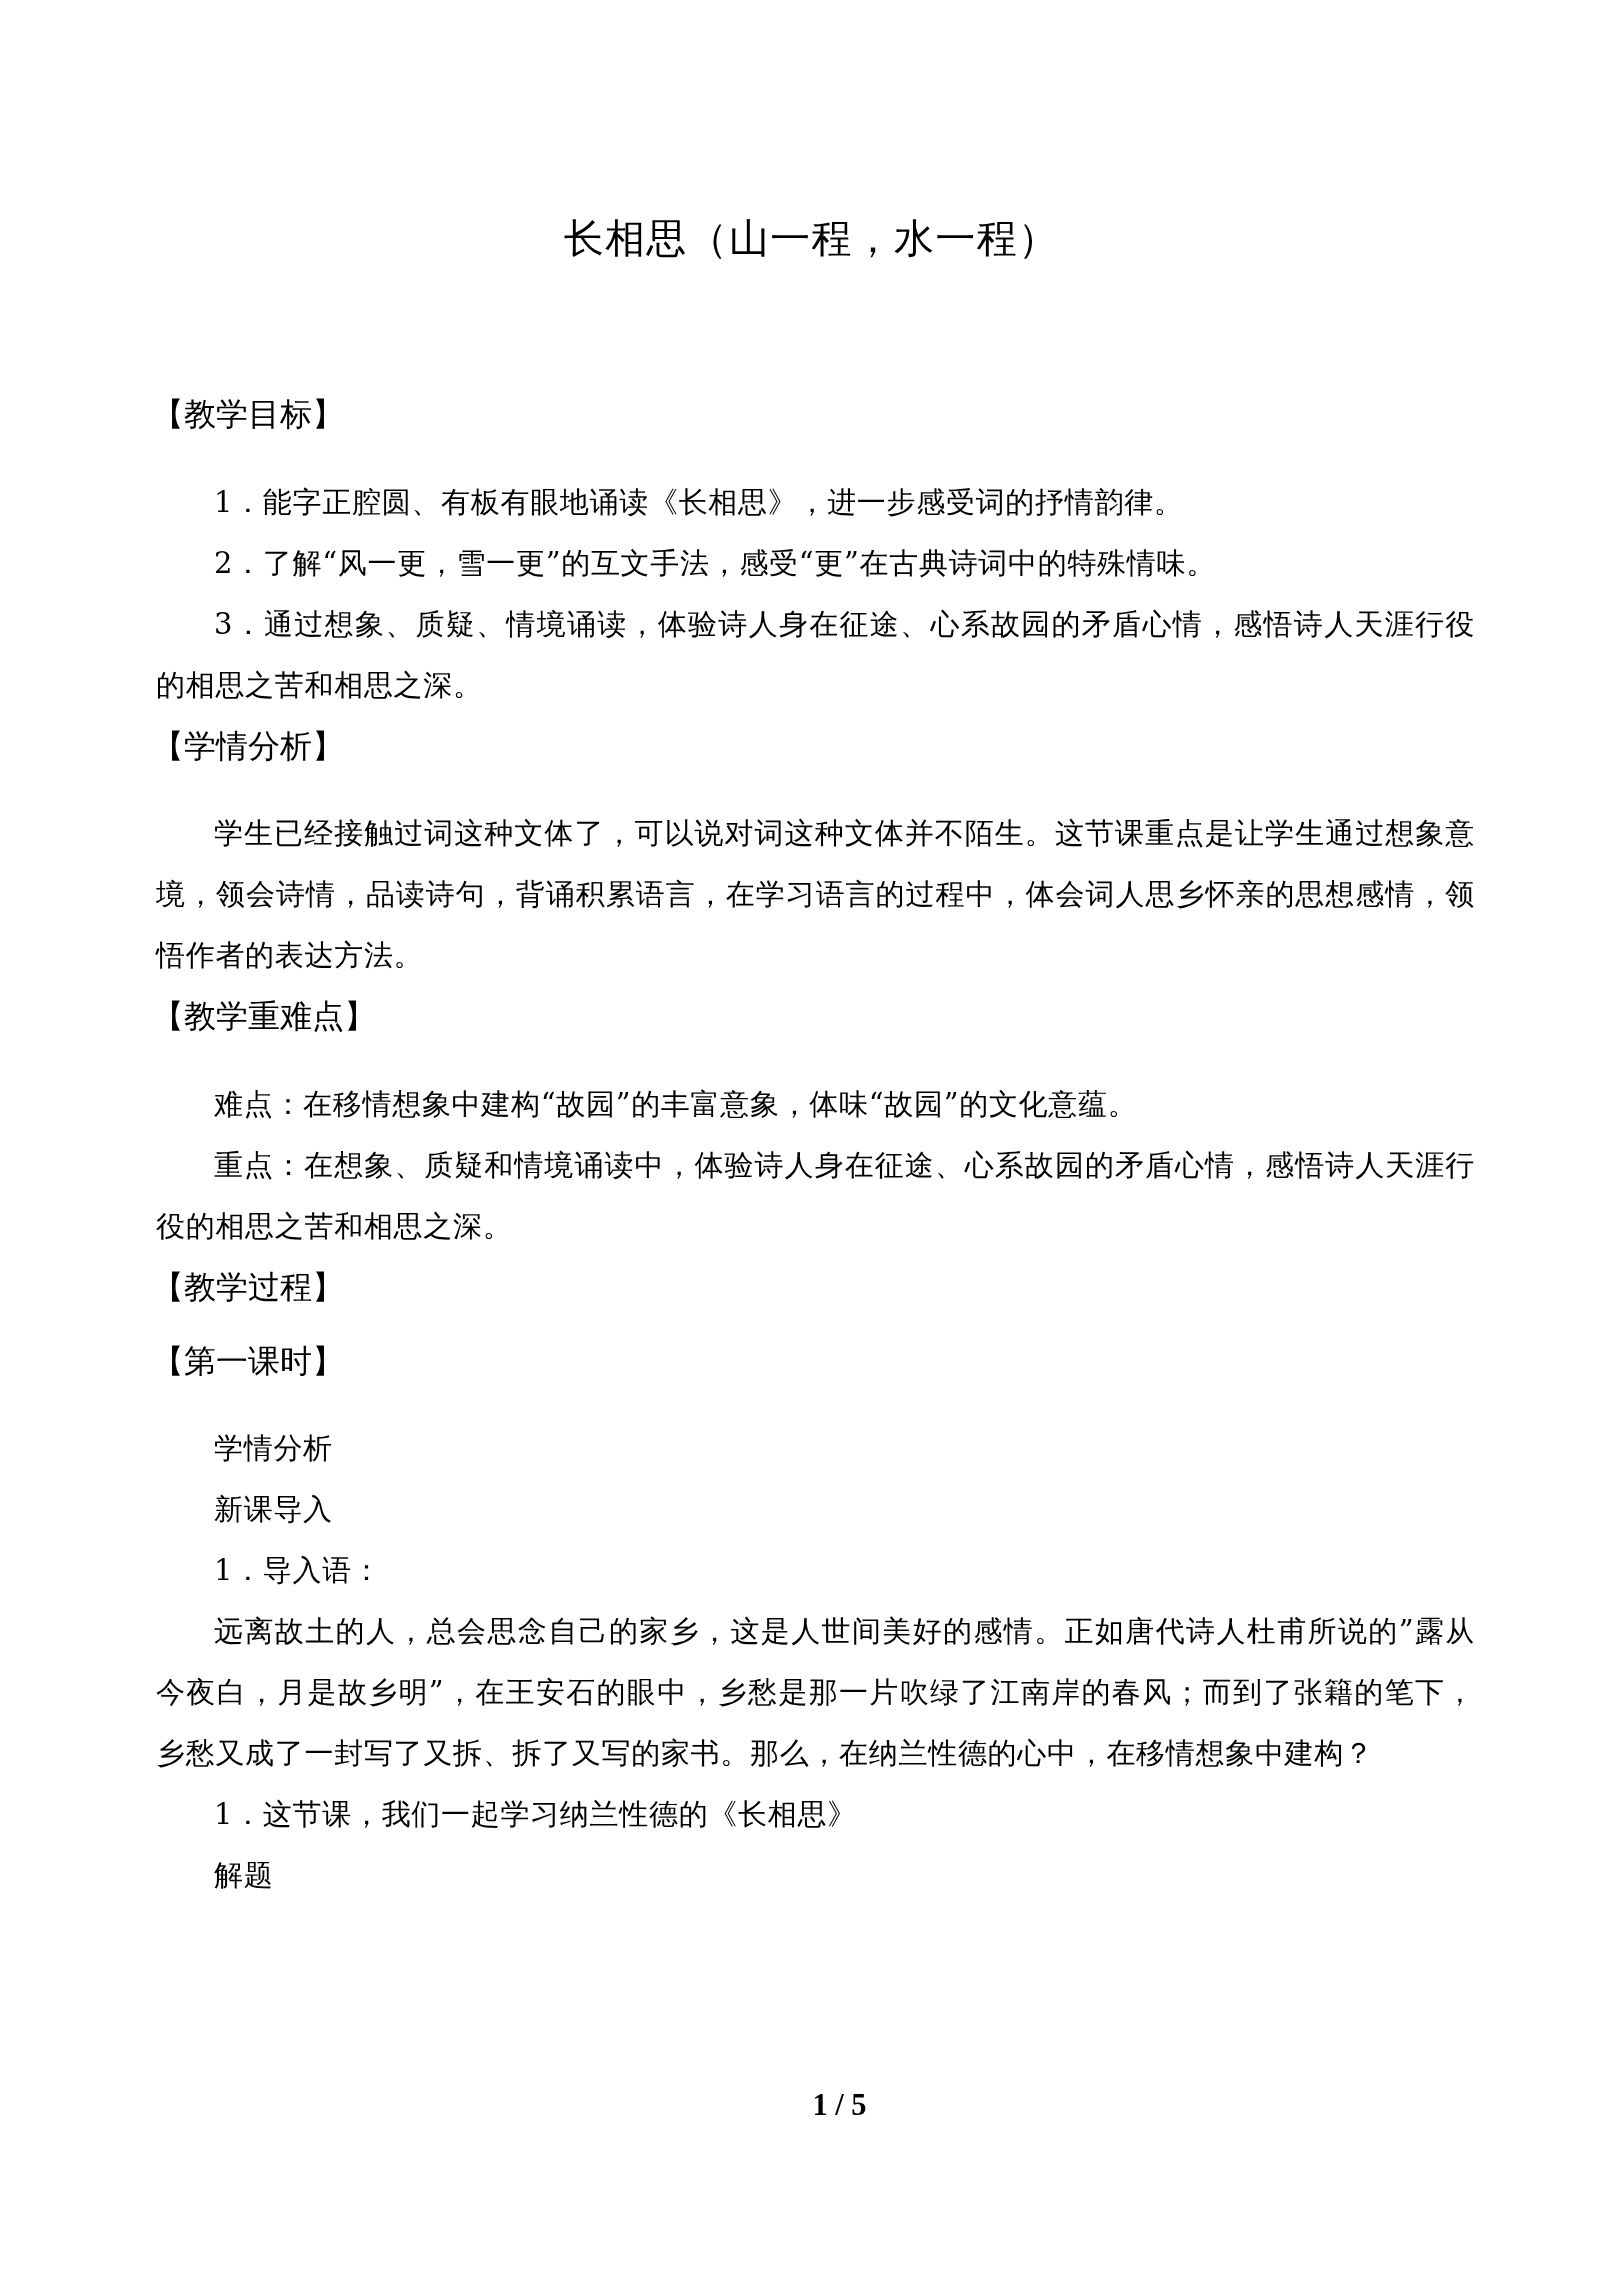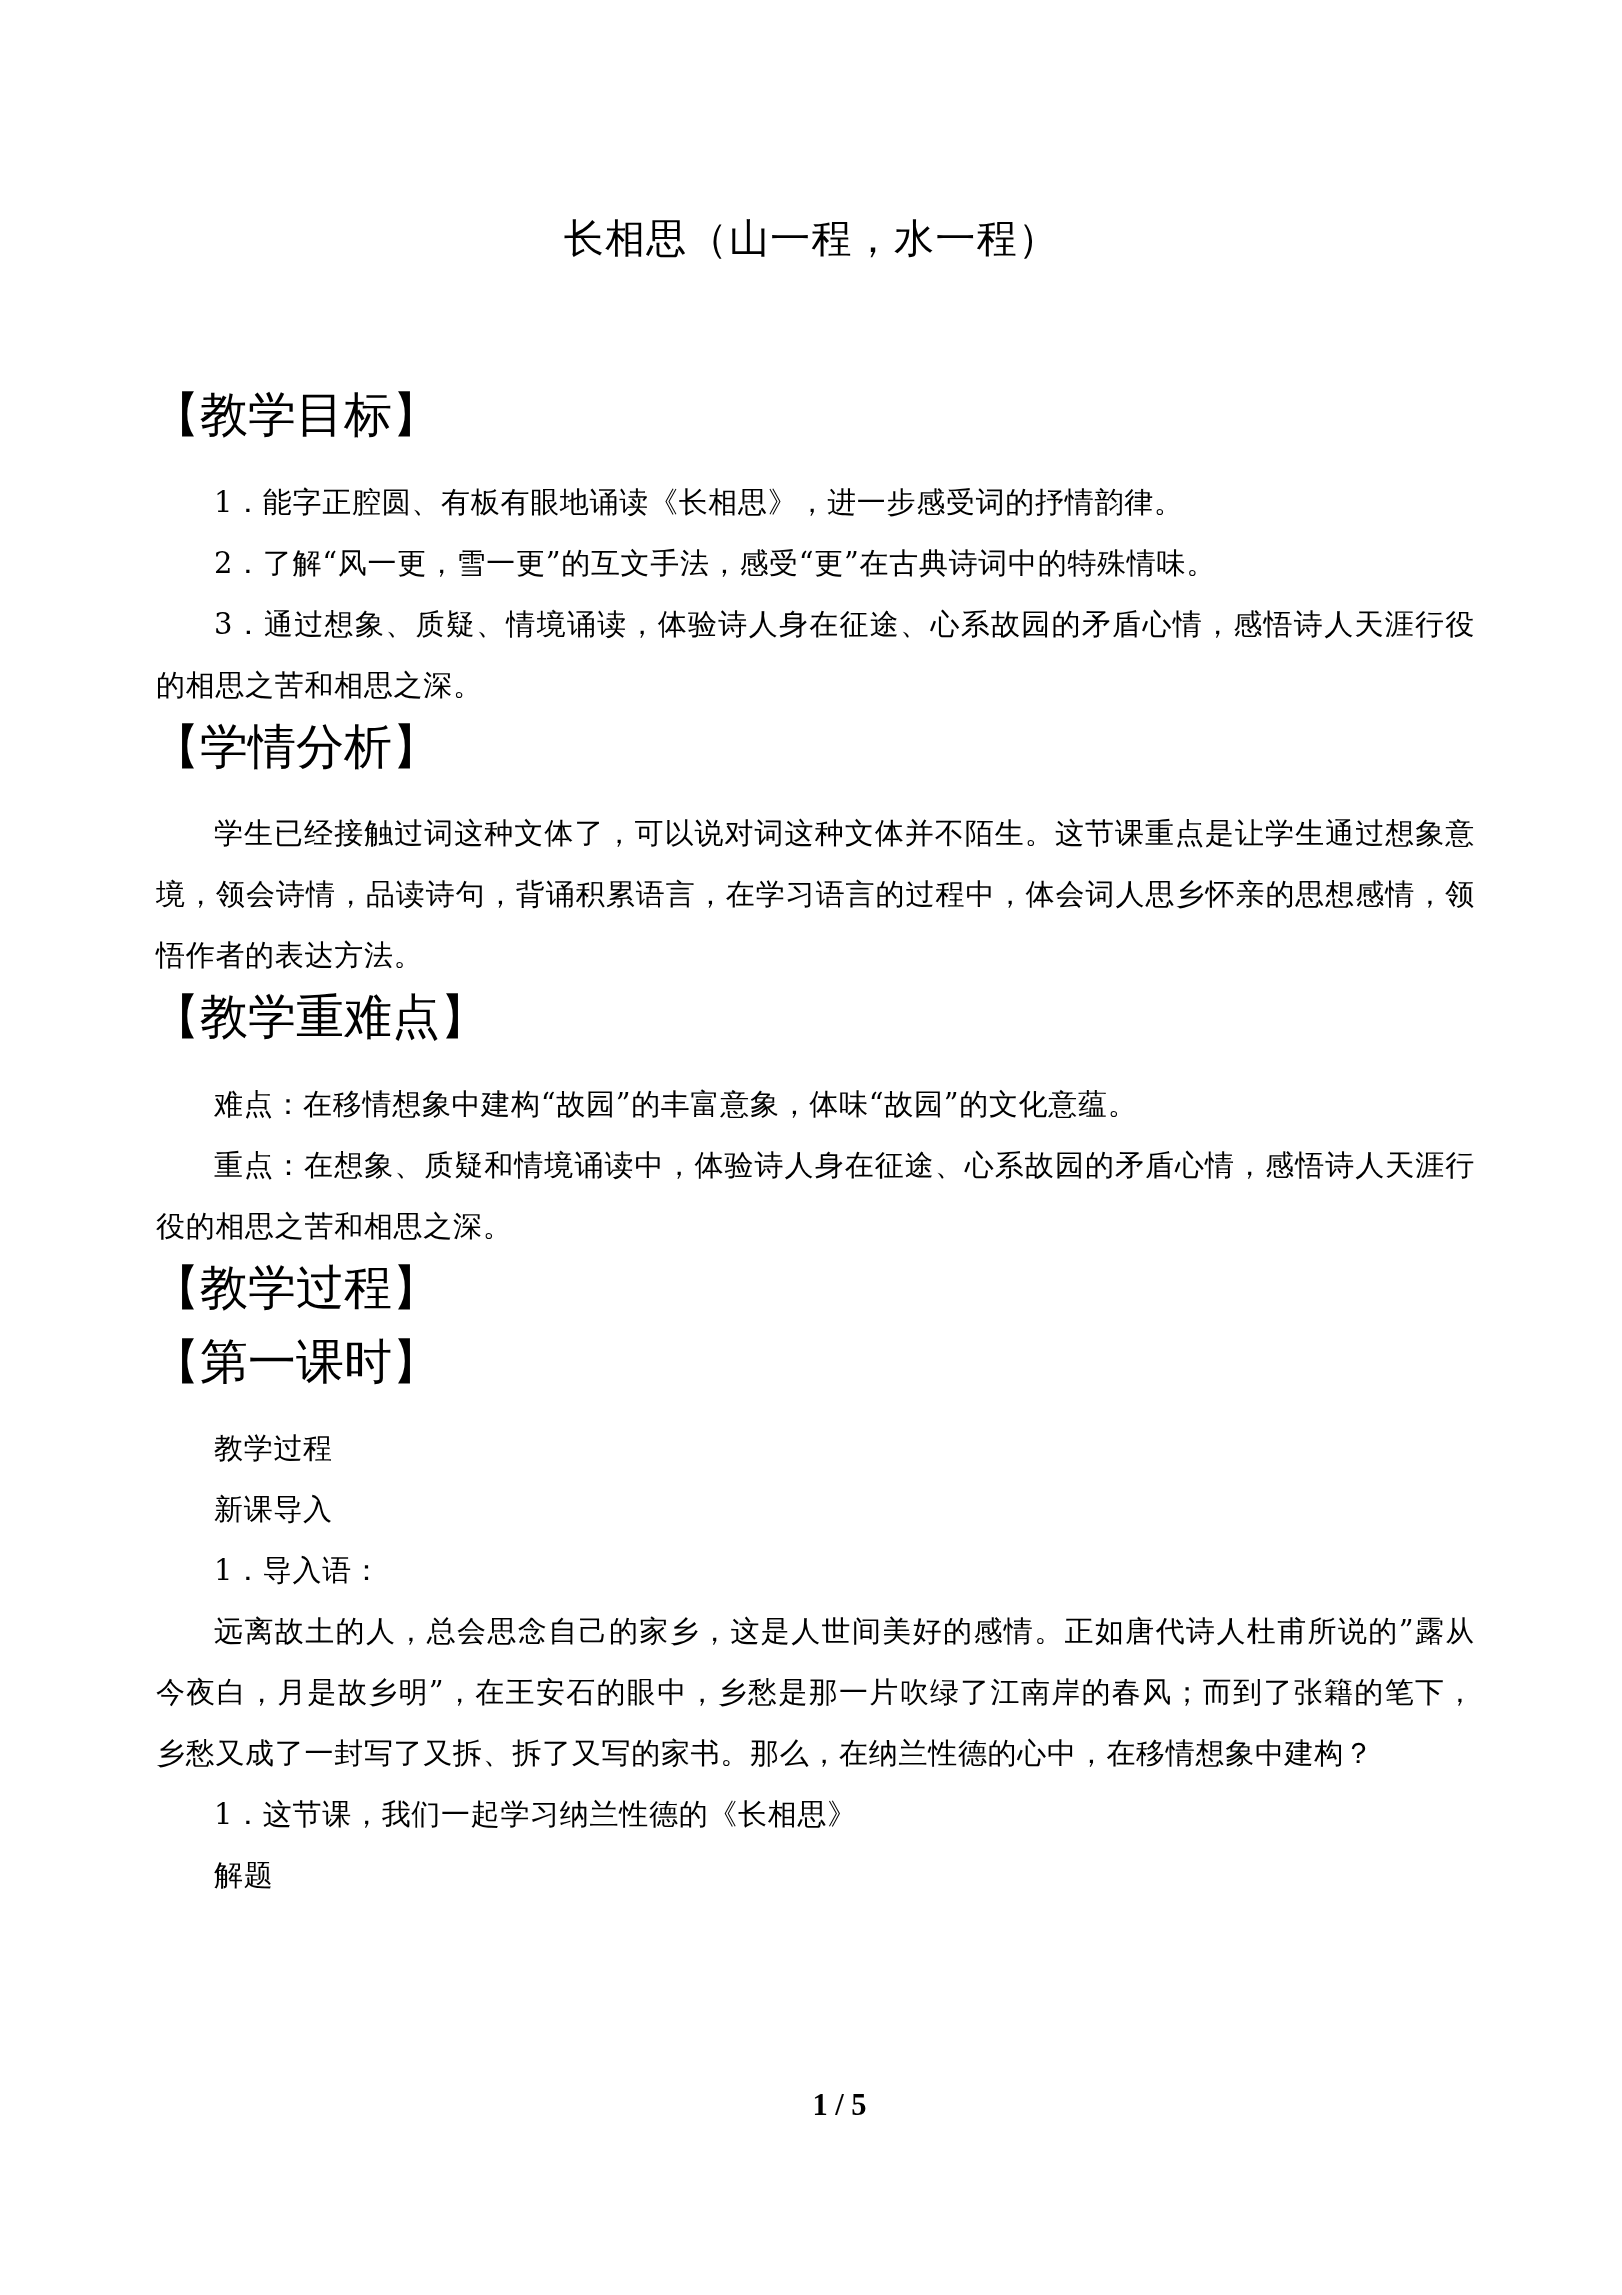--- a/index.html
+++ b/index.html
@@ -2,21 +2,21 @@
 <html style="font-size:10.6px"><head>
 <meta charset="utf-8">
 <style>
   html, body { margin: 0; padding: 0; background: #ffffff; }
   body { width: 1623px; height: 2295px; position: relative; overflow: hidden;
          font-family: "DejaVu Serif", "Liberation Serif", serif; color: #000; }
   .page { position: absolute; left: 0; top: 0; width: 1589px; height: 2295px; }
   .title { position: absolute; top: 211px; left: 0; width: 1623px; text-align: center;
            font-size: 40px; letter-spacing: 1.3px; }
   .content { position: absolute; left: 156px; top: 384px; width: 1319px; }
-  .heading { font-size: 48px; height: 61px; line-height: 61px; margin-left: -4px; }
+  .heading { font-size: 32px; height: 61px; line-height: 61px; margin-left: -4px; }
   .para { font-size: 29px; line-height: 61px; text-indent: 58px; text-align: justify;
           letter-spacing: 0.7px; }
   .gap-h { height: 26.5px; }
   .gap-s { height: 13.3px; }
   .page-num { position: absolute; top: 2088px; left: 0; width: 1623px; text-align: center;
               font-family: "Liberation Serif", serif; font-weight: bold; font-size: 30.5px; margin-left: 28px; }
 </style>
 </head>
 <body>
 
@@ -36,21 +36,21 @@
 
     <div class="heading">【教学重难点】</div>
     <div class="gap-h"></div>
     <div class="para">难点：在移情想象中建构“故园”的丰富意象，体味“故园”的文化意蕴。</div>
     <div class="para">重点：在想象、质疑和情境诵读中，体验诗人身在征途、心系故园的矛盾心情，感悟诗人天涯行役的相思之苦和相思之深。</div>
 
     <div class="heading">【教学过程】</div>
     <div class="gap-s"></div>
     <div class="heading">【第一课时】</div>
     <div class="gap-h"></div>
-    <div class="para">教学过程</div>
+    <div class="para">学情分析</div>
     <div class="para">新课导入</div>
     <div class="para">1．导入语：</div>
     <div class="para">远离故土的人，总会思念自己的家乡，这是人世间美好的感情。正如唐代诗人杜甫所说的”露从今夜白，月是故乡明”，在王安石的眼中，乡愁是那一片吹绿了江南岸的春风；而到了张籍的笔下，乡愁又成了一封写了又拆、拆了又写的家书。那么，在纳兰性德的心中，在移情想象中建构？</div>
     <div class="para">1．这节课，我们一起学习纳兰性德的《长相思》</div>
     <div class="para">解题</div>
   </div>
 
   <div class="page-num">1 / 5</div>
 </div>
 

